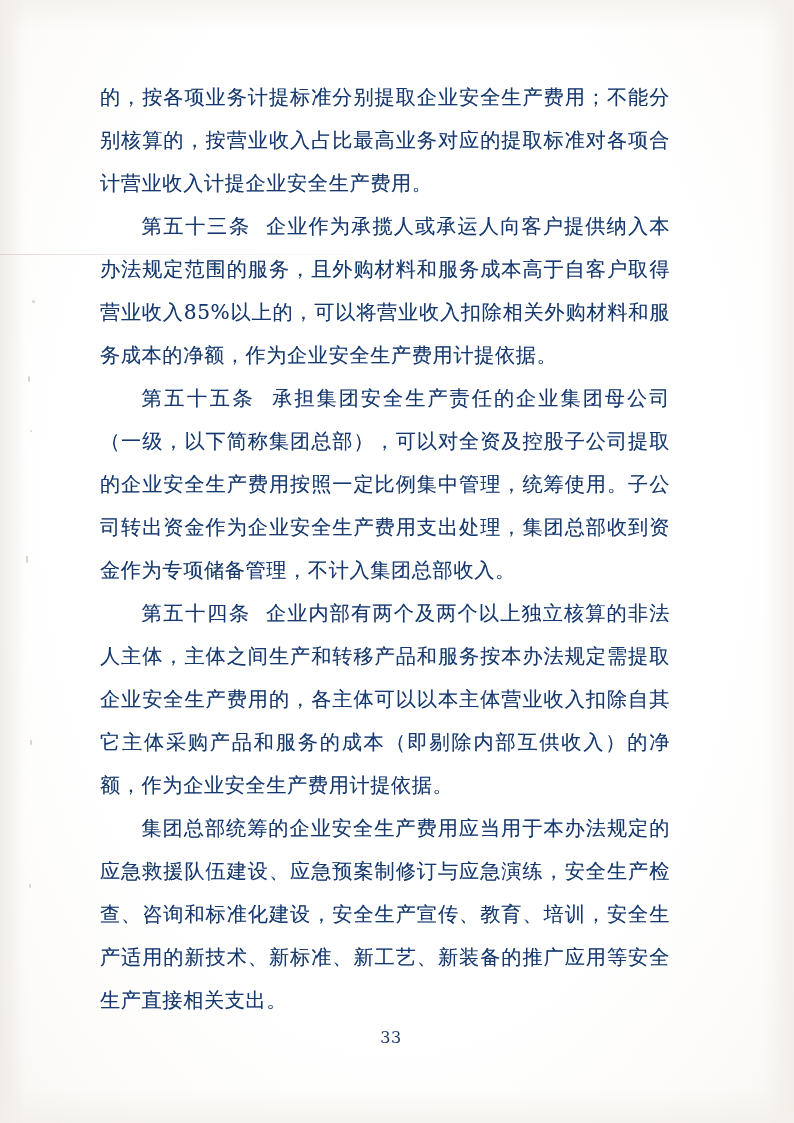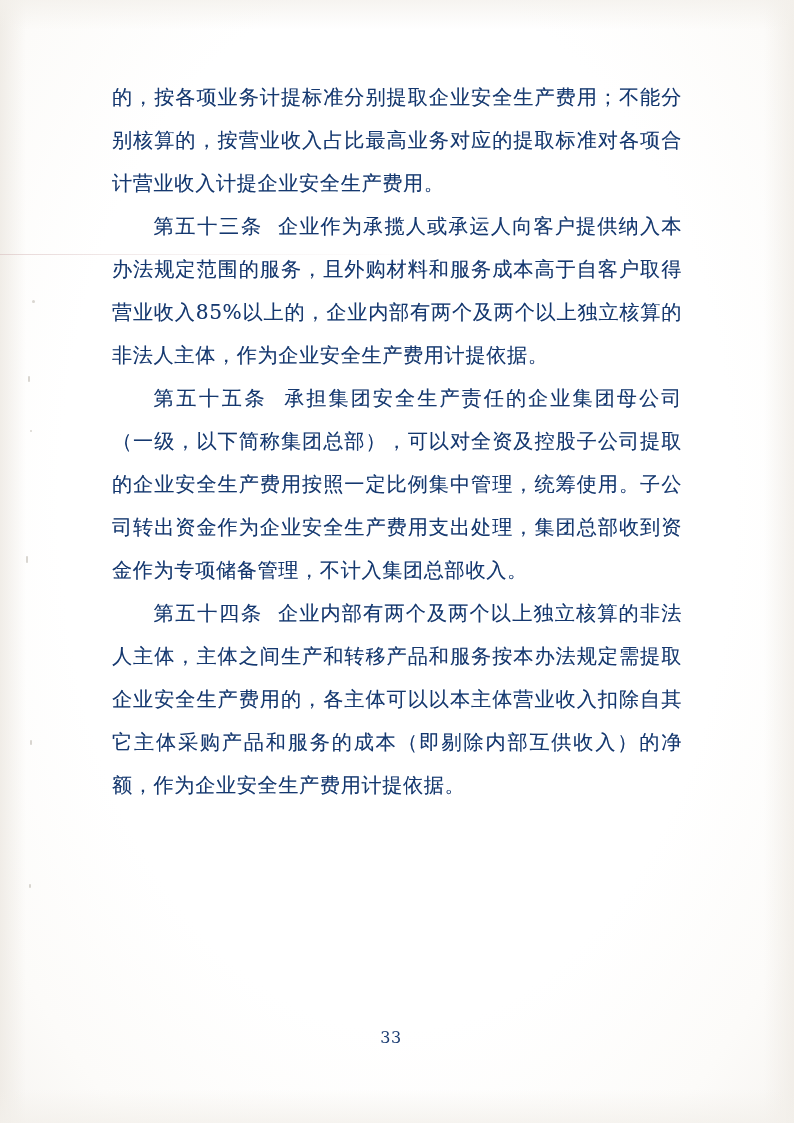--- a/index.html
+++ b/index.html
@@ -64,21 +64,21 @@
   .speck {
     position: absolute;
     background: #b9b4ab;
     border-radius: 50%;
     opacity: .55;
     pointer-events: none;
   }
 
   .content {
     position: absolute;
-    left: 112px;
+    left: 100px;
     top: 76px;
     width: 570px;
   }
 
   p.para {
     margin: 0 0 0 0;
     color: #15386f;
     font-size: 20.2px;
     line-height: 43px;
     text-align: justify;
@@ -125,28 +125,31 @@
   <div class="speck" style="left:30px; top:740px; width:2px; height:5px; border-radius:1px;"></div>
   <div class="speck" style="left:29px; top:884px; width:2px; height:4px; border-radius:1px;"></div>
 
   <div class="content">
 
     <p class="para">
       <span>的，按各项业务计提标准分别提取企业安全生产费用；不能分别核算的，按营业收入占比最高业务对应的提取标准对各项合计营业收入计提企业安全生产费用。</span>
     </p>
 
     <p class="para indent">
-      <span class="strong-label">第五十三条</span>&nbsp;&nbsp;<span>企业作为承揽人或承运人向客户提供纳入本办法规定范围的服务，且外购材料和服务成本高于自客户取得营业收入85%以上的，企业内部有两个及两个以上独立核算的非法人主体，作为企业安全生产费用计提依据。</span>
+      <span class="strong-label">第五十三条</span>&nbsp;&nbsp;<span>企业作为承揽人或承运人向客户提供纳入本办法规定范围的服务，且外购材料和服务成本高于自客户取得营业收入85%以上的，可以将营业收入扣除相关外购材料和服务成本的净额，作为企业安全生产费用计提依据。</span>
     </p>
 
     <p class="para indent">
       <span class="strong-label">第五十五条</span>&nbsp;&nbsp;<span>承担集团安全生产责任的企业集团母公司（一级，以下简称集团总部），可以对全资及控股子公司提取的企业安全生产费用按照一定比例集中管理，统筹使用。子公司转出资金作为企业安全生产费用支出处理，集团总部收到资金作为专项储备管理，不计入集团总部收入。</span>
     </p>
 
     <p class="para indent">
       <span class="strong-label">第五十四条</span>&nbsp;&nbsp;<span>企业内部有两个及两个以上独立核算的非法人主体，主体之间生产和转移产品和服务按本办法规定需提取企业安全生产费用的，各主体可以以本主体营业收入扣除自其它主体采购产品和服务的成本（即剔除内部互供收入）的净额，作为企业安全生产费用计提依据。</span>
     </p>
 
+    <p class="para indent">
+      <span>集团总部统筹的企业安全生产费用应当用于本办法规定的应急救援队伍建设、应急预案制修订与应急演练，安全生产检查、咨询和标准化建设，安全生产宣传、教育、培训，安全生产适用的新技术、新标准、新工艺、新装备的推广应用等安全生产直接相关支出。</span>
+    </p>
 
   </div>
 
   <div class="page-number">33</div>
 </div>
 
 </body></html>

